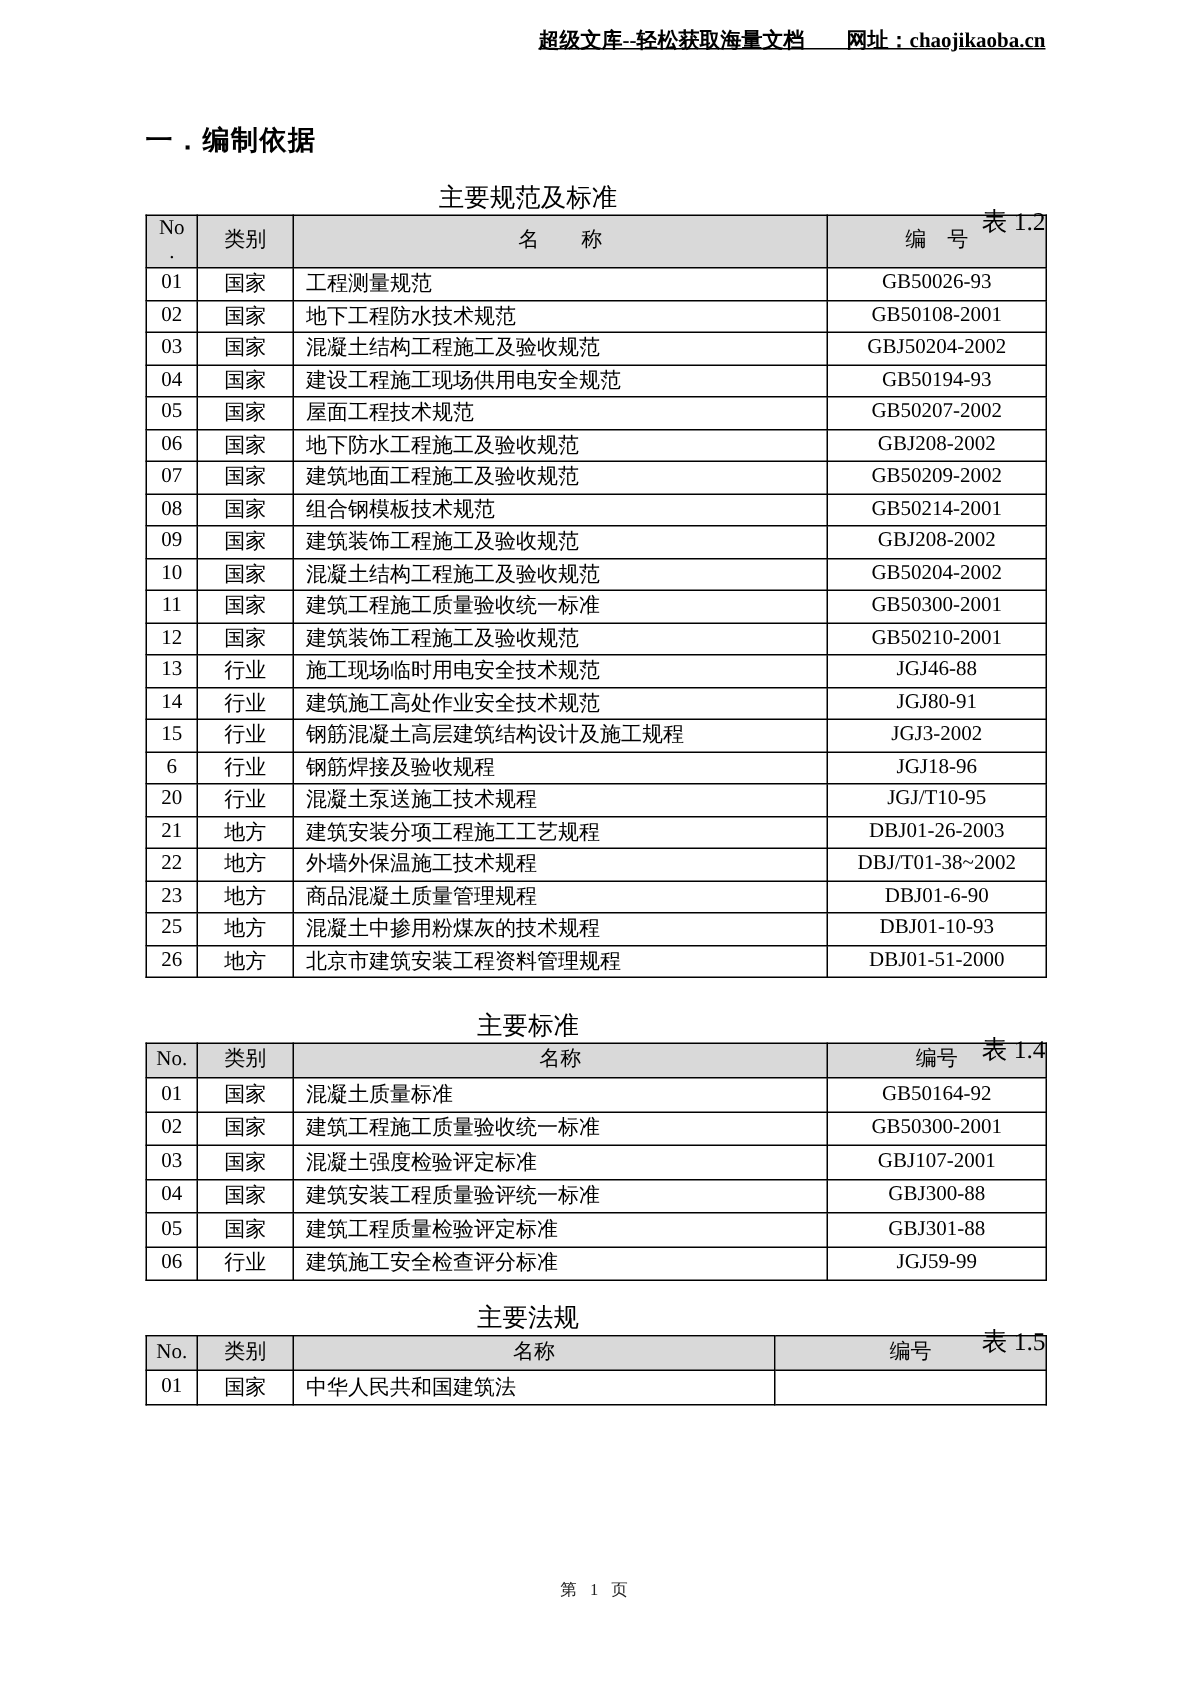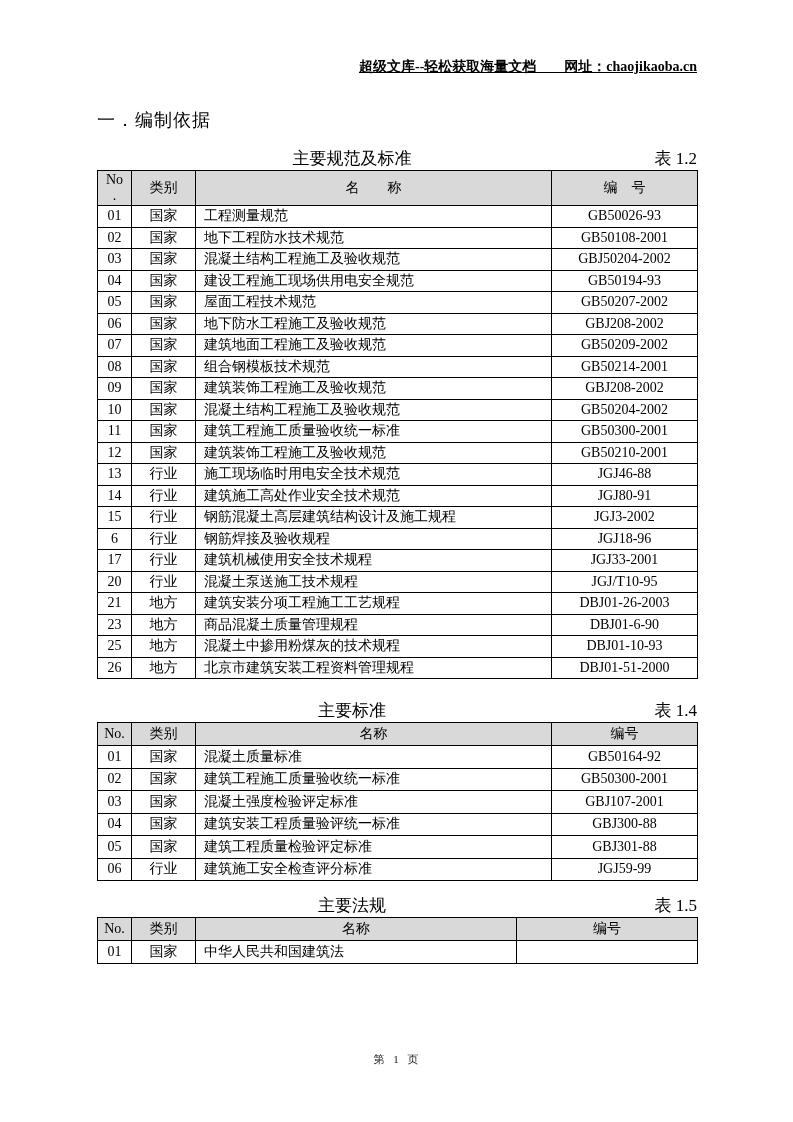--- a/index.html
+++ b/index.html
@@ -7,47 +7,47 @@
     position:relative;
     width:793px; height:1122px;
     background:#ffffff;
     font-family:"Liberation Serif","DejaVu Serif",serif;
     color:#000000;
     overflow:hidden;
   }
   .content {width:600px; margin-left:97px;}
 
   .banner {
-    padding-top:59px;
+    padding-top:20px;
     text-align:right;
     font-size:14px;
     font-weight:bold;
     line-height:16px;
   }
   .banner span {text-decoration:underline;}
 
   .section-title {
-    margin-top:32px;
+    margin-top:44px;
     font-size:18px;
-    font-weight:normal;
+    font-weight:bold;
     line-height:26px;
     letter-spacing:1px;
   }
 
   .table-caption {
     position:relative;
     font-size:17px;
     line-height:20px;
     height:20px;
   }
   .caption-1 {margin-top:16px;}
   .caption-2 {margin-top:22px;}
   .caption-3 {margin-top:15px;}
   .caption-title {display:block; text-align:center; padding-right:90px;}
-  .caption-tag {position:absolute; right:0; top:0;text-align:center;}
+  .caption-tag {position:absolute; right:0; top:16px;text-align:center;}
 
   table.doc-table {
     border-collapse:collapse;
     table-layout:fixed;
     width:600px;
     margin-top:1px;
   }
   .doc-table th, .doc-table td {
     border:1px solid #000000;
     font-size:14px;
@@ -208,36 +208,36 @@
             <td class="c2">钢筋混凝土高层建筑结构设计及施工规程</td>
             <td class="c3">JGJ3-2002</td>
           </tr>
           <tr>
             <td class="c0">6</td>
             <td class="c1">行业</td>
             <td class="c2">钢筋焊接及验收规程</td>
             <td class="c3">JGJ18-96</td>
           </tr>
           <tr>
-            <td class="c0">17</td>
-            <td class="c1">行业</td>
-            <td class="c2">建筑机械使用安全技术规程</td>
-            <td class="c3">JGJ33-2001</td>
-          </tr>
-          <tr>
             <td class="c0">20</td>
             <td class="c1">行业</td>
             <td class="c2">混凝土泵送施工技术规程</td>
             <td class="c3">JGJ/T10-95</td>
           </tr>
           <tr>
             <td class="c0">21</td>
             <td class="c1">地方</td>
             <td class="c2">建筑安装分项工程施工工艺规程</td>
             <td class="c3">DBJ01-26-2003</td>
+          </tr>
+          <tr>
+            <td class="c0">22</td>
+            <td class="c1">地方</td>
+            <td class="c2">外墙外保温施工技术规程</td>
+            <td class="c3">DBJ/T01-38~2002</td>
           </tr>
           <tr>
             <td class="c0">23</td>
             <td class="c1">地方</td>
             <td class="c2">商品混凝土质量管理规程</td>
             <td class="c3">DBJ01-6-90</td>
           </tr>
           <tr>
             <td class="c0">25</td>
             <td class="c1">地方</td>

